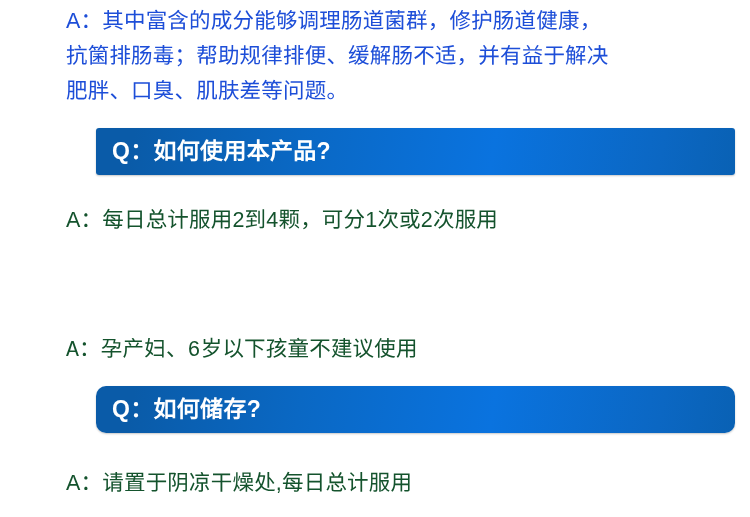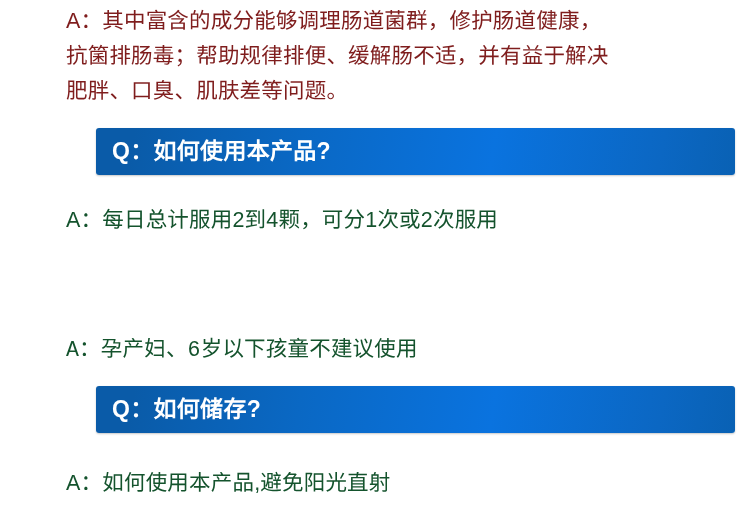--- a/index.html
+++ b/index.html
@@ -22,21 +22,21 @@
     height: 517px;
     box-sizing: border-box;
   }
 
   
   .intro-answer {
     position: absolute;
     left: 66px;
     top: 4px;
     width: 630px;
-    color: #7f1d1d;
+    color: #1d4ed8;
     font-size: 21.5px;
     line-height: 35px;
     letter-spacing: 0.2px;
     white-space: pre-wrap;
     font-family: "Liberation Sans", "DejaVu Sans", sans-serif;
   }
 
   
   .q-bar {
     position: absolute;
@@ -57,21 +57,21 @@
     font-size: 23px;
     font-weight: bold;
     letter-spacing: 0.3px;
     line-height: 1;
     white-space: nowrap;
     font-family: "Liberation Sans", "DejaVu Sans", sans-serif;
   }
 
   .q-bar-1 { top: 128px; }
   .q-bar-2 { top: 258px; }
-  .q-bar-3 { top: 386px; }
+  .q-bar-3 { top: 386px; border-radius: 10px; }
 
   
   .a-line {
     position: absolute;
     left: 66px;
     width: 640px;
     color: #14532d;
     font-size: 21.5px;
     line-height: 32px;
     letter-spacing: 0.2px;
@@ -94,15 +94,15 @@
   <div class="q-bar q-bar-1">
     <span class="q-text">Q：如何使用本产品?</span>
   </div>
   <div class="a-line a-line-1">A：每日总计服用2到4颗，可分1次或2次服用</div>
 
   <div class="a-line a-line-2">A：孕产妇、6岁以下孩童不建议使用</div>
 
   <div class="q-bar q-bar-3">
     <span class="q-text">Q：如何储存?</span>
   </div>
-  <div class="a-line a-line-3">A：如何使用本产品,避免阳光直射</div>
+  <div class="a-line a-line-3">A：请置于阴凉干燥处,每日总计服用</div>
 
 </div>
 
 </body></html>

